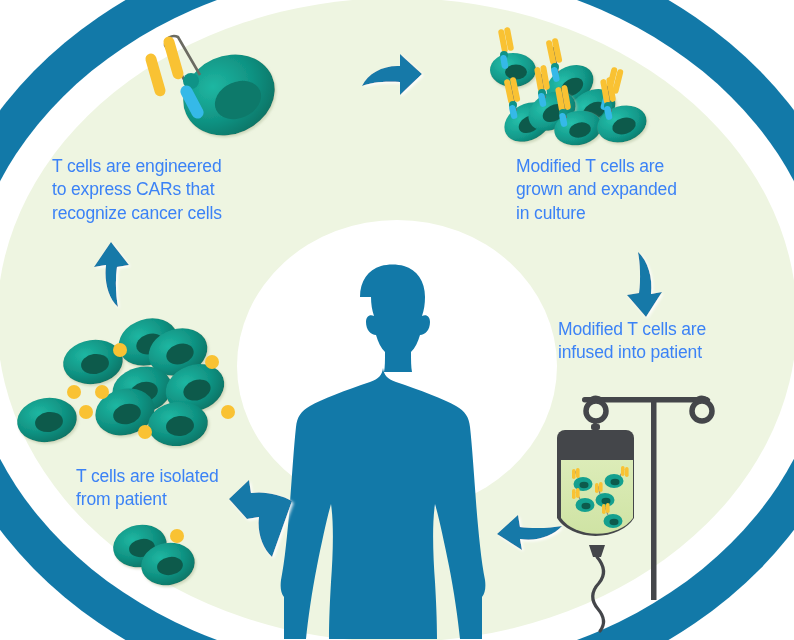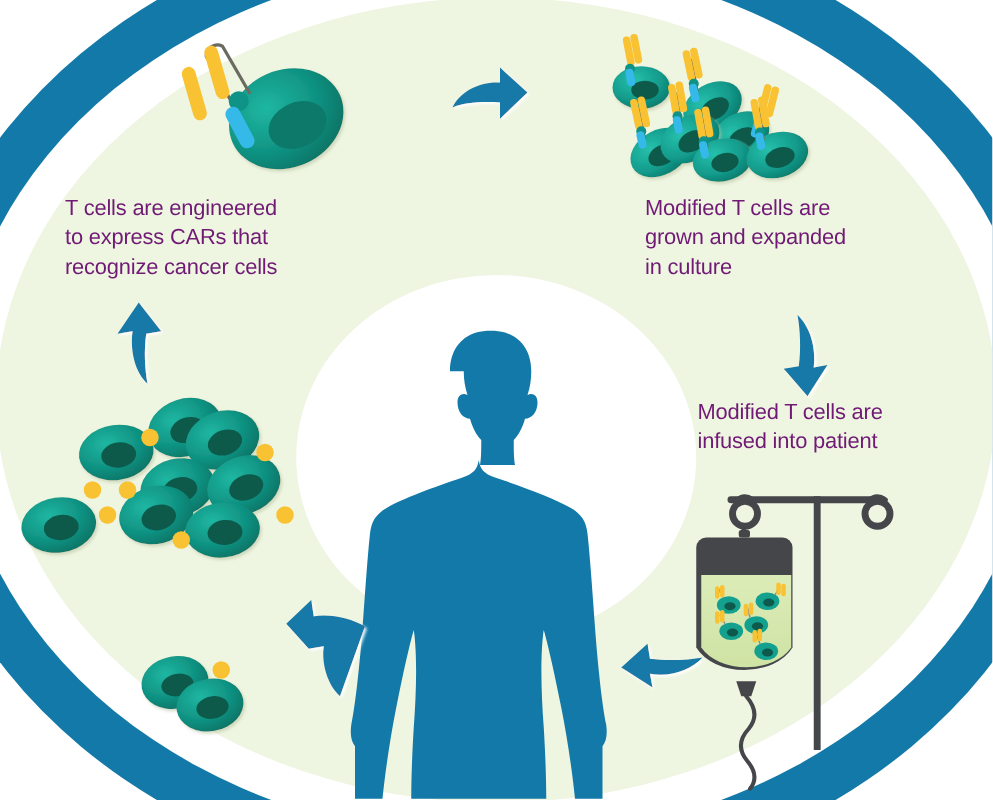--- a/index.html
+++ b/index.html
@@ -18,21 +18,21 @@
   }
   #canvas svg.layer {
     position: absolute;
     left: 0;
     top: 0;
     width: 794px;
     height: 640px;
   }
   .caption {
     position: absolute;
-    color: #701a75;
+    color: #3b82f6;
     font-family: "Liberation Sans", sans-serif;
     font-size: 17.5px;
     line-height: 1.33;
     letter-spacing: -0.15px;
     white-space: pre-line;
     font-weight: 400;
   }
   #cap-engineered { left: 52px;  top: 155px; width: 230px; }
   #cap-grown      { left: 516px; top: 155px; width: 215px; }
   #cap-infused    { left: 558px; top: 318px; width: 225px; }
@@ -390,14 +390,16 @@
 to express CARs that
 recognize cancer cells</div>
 
   <div class="caption" id="cap-grown">Modified T cells are
 grown and expanded
 in culture</div>
 
   <div class="caption" id="cap-infused">Modified T cells are
 infused into patient</div>
 
+  <div class="caption" id="cap-isolated">T cells are isolated
+from patient</div>
 
 </div>
 
 </body></html>

